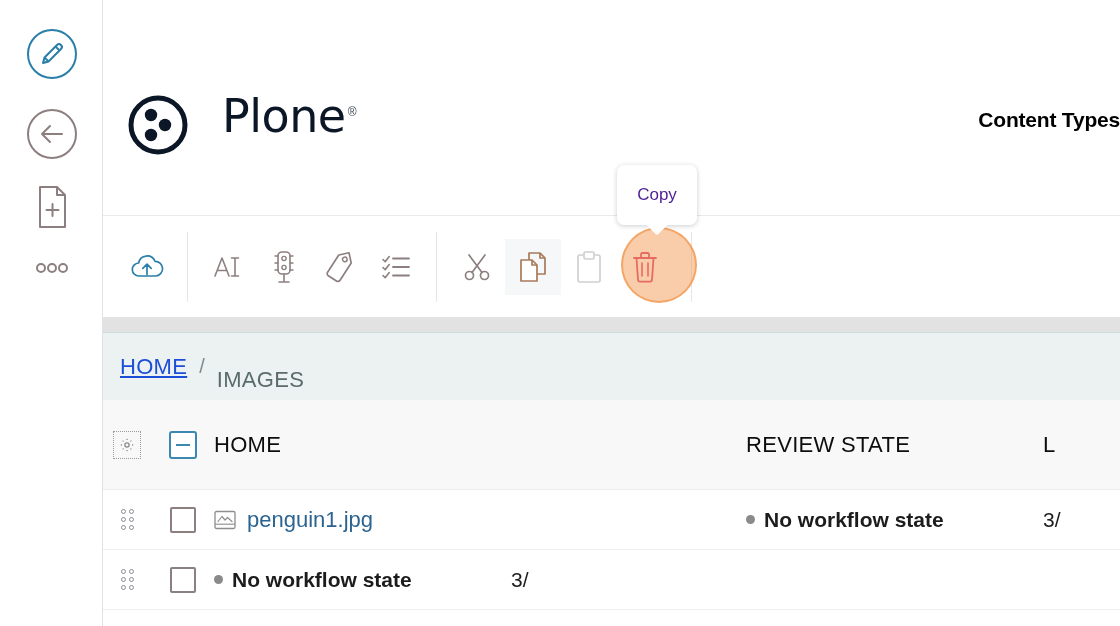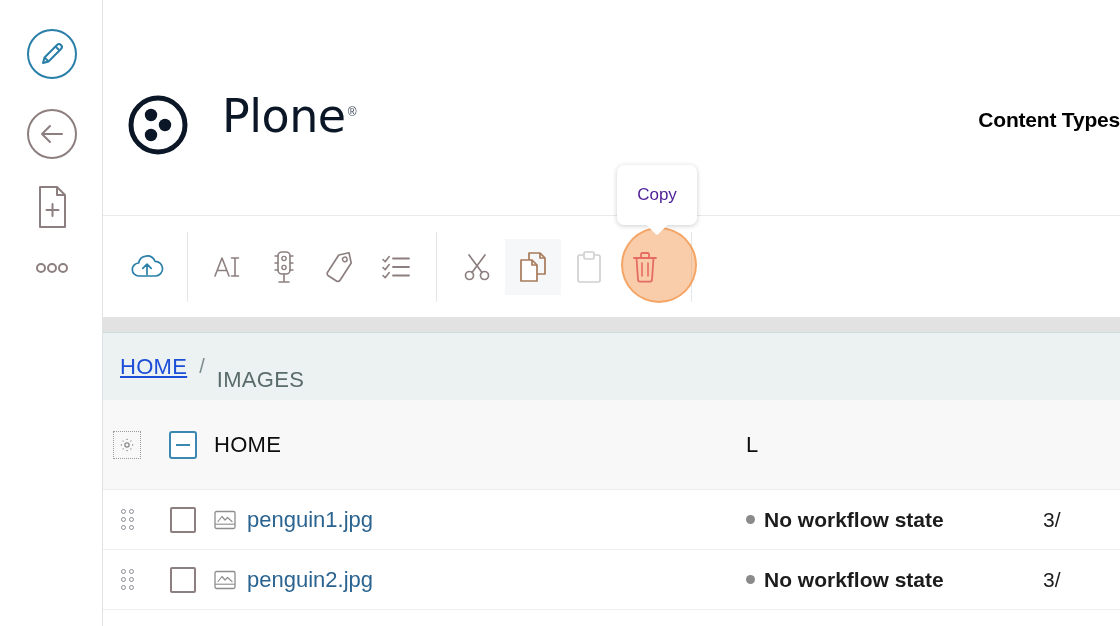--- a/index.html
+++ b/index.html
@@ -498,20 +498,23 @@
           </span>
         </div>
         <div class="col-check">
           <span class="cb-head">
             <span class="dash"></span>
           </span>
         </div>
         <div class="col-title">
           <span class="th-text">HOME</span>
         </div>
+        <div class="col-state">
+          <span class="th-text">REVIEW STATE</span>
+        </div>
         <div class="col-date">
           <span class="th-text">L</span>
         </div>
       </div>
 
       <div class="trow">
         <div class="col-handle">
           <span class="dots">
             <i></i>
               <i></i>
@@ -548,28 +551,20 @@
               <i></i>
               <i></i>
               <i></i>
               <i></i>
               <i></i>
           </span>
         </div>
         <div class="col-check">
           <span class="cb"></span>
         </div>
-        <div class="col-title">
-          <svg width="22" height="20" viewBox="0 0 22 20">
-            <rect x="1" y="1.5" width="20" height="17" rx="1.5" fill="none" stroke="#8d8d8d" stroke-width="1.3"></rect>
-            <path d="M1 14.2 H21" fill="none" stroke="#8d8d8d" stroke-width="1.1"></path>
-            <path d="M4 11.5 L8 6.5 L11 10 L13.5 7.5 L18 11.5" fill="none" stroke="#8d8d8d" stroke-width="1.2" stroke-linejoin="round" stroke-linecap="round"></path>
-          </svg>
-          <a href="#" class="file-link">penguin2.jpg</a>
-        </div>
         <div class="col-state">
           <span class="state-dot"></span>
           <span class="state-text">No workflow state</span>
         </div>
         <div class="col-date">
           <span class="date-text">3/</span>
         </div>
       </div>
 
     </div>

